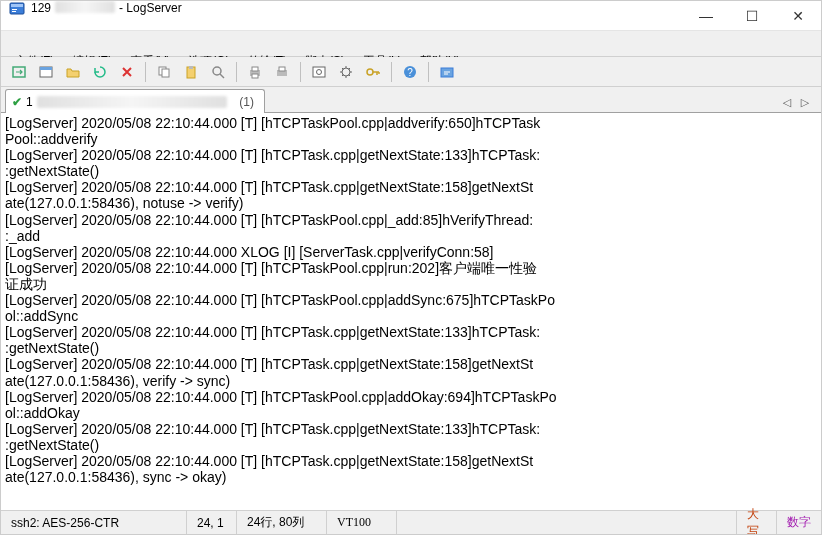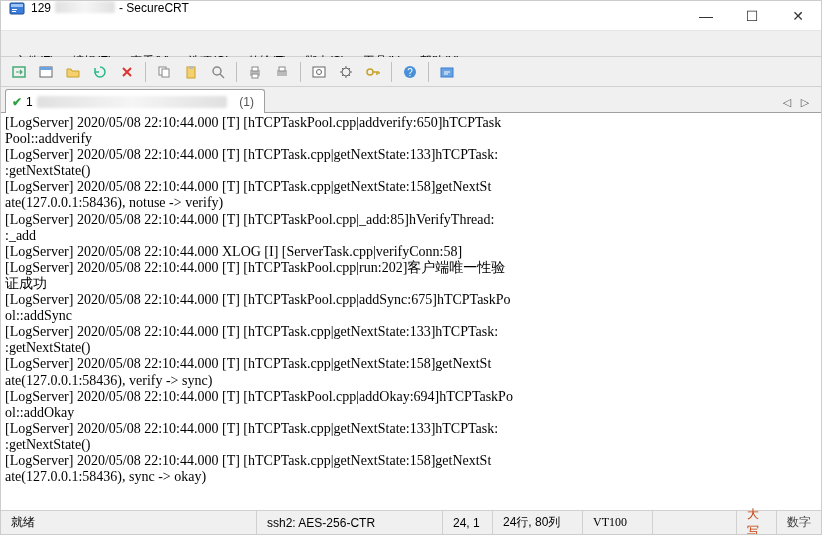--- a/index.html
+++ b/index.html
@@ -127,21 +127,21 @@
       display: flex; align-items: center; justify-content: center;
       font-size: 11px;
       color: #555;
       cursor: pointer;
     }
     
     .terminal {
       flex: 1;
       background: #fff;
       color: #000;
-      font-family: Liberation Serif, serif;
+      font-family: Liberation Sans, sans-serif;
       font-size: 14px;
       line-height: 1.15;
       padding: 2px 4px;
       overflow: hidden;
       white-space: pre-wrap;
       word-break: break-all;
     }
     .terminal-line { display: block; }
     
     .statusbar {
@@ -160,21 +160,21 @@
       align-items: center;
       border-right: 1px solid #d0d0d0;
     }
     .status-cell.ready { width: 256px; }
     .status-cell.enc { width: 186px; }
     .status-cell.pos { width: 50px; text-align: right; }
     .status-cell.size { width: 90px; }
     .status-cell.term { width: 70px; font-family: Liberation Serif, serif; }
     .status-spacer { flex: 1; border-right: 1px solid #d0d0d0; height:100%; }
     .status-cell.caps { width: 40px; color: #c2410c; }
-    .status-cell.num { width: 44px; color: #404040; border-right: none; }
+    .status-cell.num { width: 44px; color: #a21caf; border-right: none; }
     .blur-box {
       display: inline-block;
       background: linear-gradient(90deg, #e0e0e0, #f5f5f5, #e0e0e0);
       filter: blur(1.5px);
       border-radius: 2px;
       height: 12px;
       vertical-align: middle;
     }
   </style>
 </head>
@@ -184,21 +184,21 @@
   <span class="app-icon">
     <svg width="16" height="16" viewBox="0 0 16 16">
       <rect x="1" y="2" width="14" height="11" rx="1" fill="#3b7dd8" stroke="#1a4d99"></rect>
       <rect x="2" y="3" width="12" height="3" fill="#9fc5f8"></rect>
       <rect x="3" y="8" width="5" height="1" fill="#fff"></rect>
       <rect x="3" y="10" width="4" height="1" fill="#fff"></rect>
     </svg>
   </span>
   <span class="title-text">129</span>
   <span class="blur-box" style="width:60px;margin:0 4px;"></span>
-  <span class="title-text"> - SecureCRT</span>
+  <span class="title-text"> - LogServer</span>
   <span class="title-spacer"></span>
   <div class="win-btns">
     <div class="win-btn">—</div>
     <div class="win-btn">☐</div>
     <div class="win-btn close">✕</div>
   </div>
 </div>
 
 <div class="menubar">
   <div class="menu-item">文件(F)</div>
@@ -317,21 +317,20 @@
   </div>
   <div class="nav-arrows">
     <div class="nav-arrow">◁</div>
     <div class="nav-arrow">▷</div>
   </div>
 </div>
 
 <div class="terminal" id="terminal"><span class="terminal-line">[LogServer] 2020/05/08 22:10:44.000 [T] [hTCPTaskPool.cpp|addverify:650]hTCPTask</span><span class="terminal-line">Pool::addverify</span><span class="terminal-line">[LogServer] 2020/05/08 22:10:44.000 [T] [hTCPTask.cpp|getNextState:133]hTCPTask:</span><span class="terminal-line">:getNextState()</span><span class="terminal-line">[LogServer] 2020/05/08 22:10:44.000 [T] [hTCPTask.cpp|getNextState:158]getNextSt</span><span class="terminal-line">ate(127.0.0.1:58436), notuse -&gt; verify)</span><span class="terminal-line">[LogServer] 2020/05/08 22:10:44.000 [T] [hTCPTaskPool.cpp|_add:85]hVerifyThread:</span><span class="terminal-line">:_add</span><span class="terminal-line">[LogServer] 2020/05/08 22:10:44.000 XLOG [I] [ServerTask.cpp|verifyConn:58]</span><span class="terminal-line">[LogServer] 2020/05/08 22:10:44.000 [T] [hTCPTaskPool.cpp|run:202]客户端唯一性验</span><span class="terminal-line">证成功</span><span class="terminal-line">[LogServer] 2020/05/08 22:10:44.000 [T] [hTCPTaskPool.cpp|addSync:675]hTCPTaskPo</span><span class="terminal-line">ol::addSync</span><span class="terminal-line">[LogServer] 2020/05/08 22:10:44.000 [T] [hTCPTask.cpp|getNextState:133]hTCPTask:</span><span class="terminal-line">:getNextState()</span><span class="terminal-line">[LogServer] 2020/05/08 22:10:44.000 [T] [hTCPTask.cpp|getNextState:158]getNextSt</span><span class="terminal-line">ate(127.0.0.1:58436), verify -&gt; sync)</span><span class="terminal-line">[LogServer] 2020/05/08 22:10:44.000 [T] [hTCPTaskPool.cpp|addOkay:694]hTCPTaskPo</span><span class="terminal-line">ol::addOkay</span><span class="terminal-line">[LogServer] 2020/05/08 22:10:44.000 [T] [hTCPTask.cpp|getNextState:133]hTCPTask:</span><span class="terminal-line">:getNextState()</span><span class="terminal-line">[LogServer] 2020/05/08 22:10:44.000 [T] [hTCPTask.cpp|getNextState:158]getNextSt</span><span class="terminal-line">ate(127.0.0.1:58436), sync -&gt; okay)</span></div>
 
 <div class="statusbar">
-  <div class="status-cell ready">就绪</div>
   <div class="status-cell enc">ssh2: AES-256-CTR</div>
   <div class="status-cell pos">24,  1</div>
   <div class="status-cell size">24行, 80列</div>
   <div class="status-cell term">VT100</div>
   <div class="status-spacer"></div>
   <div class="status-cell caps">大写</div>
   <div class="status-cell num">数字</div>
 </div>
 
 </body></html>

